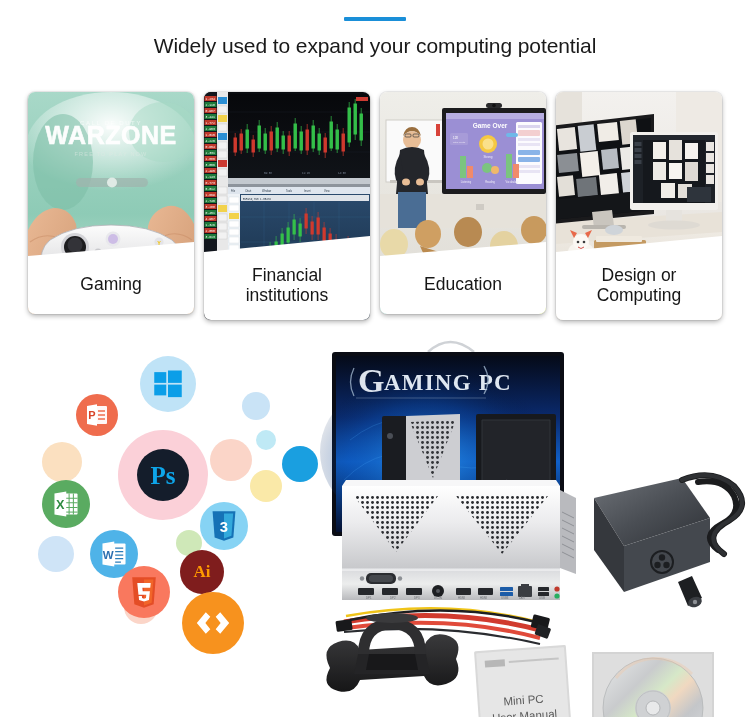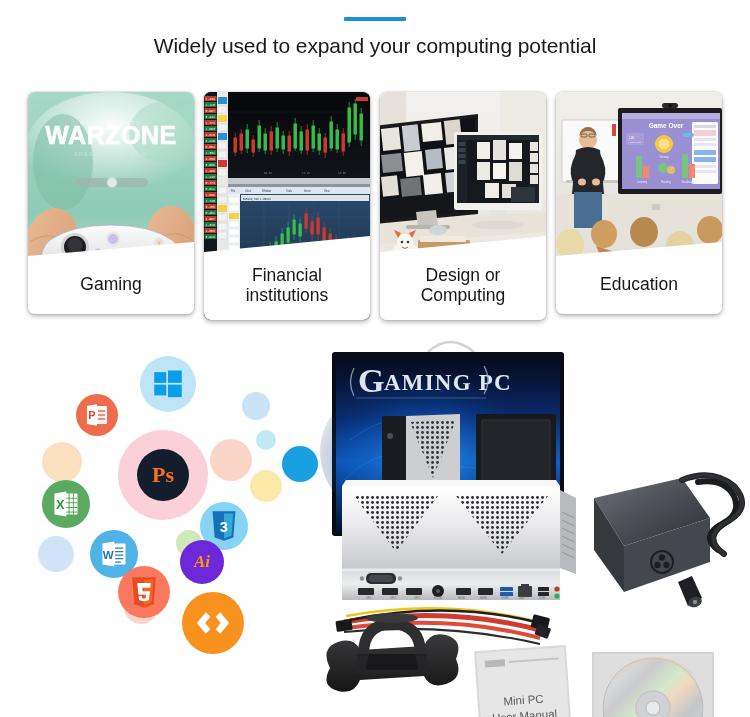--- a/index.html
+++ b/index.html
@@ -435,20 +435,131 @@
       </svg>
     </div>
     <div class="card-label two">
       <span>
         <b style="font-weight:400">Financial</b><br>
         <b style="font-weight:400">institutions</b>
       </span>
     </div>
   </div>
 
+  <div class="card short">
+    <div class="card-photo">
+      <svg viewBox="0 0 166 222" preserveAspectRatio="xMidYMid slice">
+        <defs>
+          <linearGradient id="wall4" x1="0" y1="0" x2="0" y2="1">
+            <stop offset="0" stop-color="#efeee9"></stop>
+              <stop offset="1" stop-color="#dedbd4"></stop>
+          </linearGradient>
+        </defs>
+        <rect width="166" height="222" fill="url(#wall4)"></rect>
+
+        <rect x="6" y="28" width="62" height="62" fill="#fafafa" stroke="#cfcdc8" stroke-width="1"></rect>
+        <rect x="10" y="88" width="54" height="3" fill="#c9c6c0"></rect>
+        <rect x="56" y="32" width="4" height="12" fill="#d8433a"></rect>
+
+        <rect x="62" y="16" width="104" height="86" rx="2" fill="#1c1c1e"></rect>
+        <rect x="66" y="21" width="98" height="76" fill="#9b8fd4"></rect>
+
+        <rect x="106" y="11" width="16" height="5" rx="2.5" fill="#2a2a2c"></rect>
+        <circle cx="114" cy="13.5" r="1.8" fill="#111"></circle>
+
+        <rect x="66" y="21" width="98" height="6" fill="#b7aee2"></rect>
+        <text x="110" y="36" font-family="Liberation Sans, sans-serif" font-size="6.5" fill="#ffffff" text-anchor="middle" font-weight="bold">Game Over</text>
+
+        <rect x="70" y="41" width="18" height="12" rx="1.5" fill="#a79bd8"></rect>
+        <text x="73" y="47" font-family="Liberation Sans, sans-serif" font-size="3" fill="#ffffff">128</text>
+        <text x="73" y="51" font-family="Liberation Sans, sans-serif" font-size="2.4" fill="#e6e1f5">Total points</text>
+
+        <rect x="136" y="30" width="26" height="62" rx="1.5" fill="#fcfbfe"></rect>
+        <rect x="138" y="33" width="22" height="3" fill="#dad4ee"></rect>
+        <rect x="138" y="38" width="22" height="6" rx="1" fill="#f3cfd0"></rect>
+        <rect x="138" y="46" width="22" height="3" fill="#e8e4f4"></rect>
+        <rect x="138" y="51" width="22" height="3" fill="#e8e4f4"></rect>
+        <rect x="138" y="58" width="22" height="5" rx="1" fill="#8ab4e8"></rect>
+        <rect x="138" y="65" width="22" height="5" rx="1" fill="#8ab4e8"></rect>
+        <rect x="138" y="73" width="22" height="3" fill="#e8e4f4"></rect>
+        <rect x="138" y="78" width="22" height="3" fill="#e8e4f4"></rect>
+        <rect x="126" y="41" width="12" height="4" rx="2" fill="#6fb8e8"></rect>
+
+        <circle cx="108" cy="52" r="9" fill="#f5c842"></circle>
+        <circle cx="108" cy="52" r="5.5" fill="#fae08a"></circle>
+        <text x="108" y="66" font-family="Liberation Sans, sans-serif" font-size="3" fill="#f0ecfa" text-anchor="middle">Strong</text>
+
+        <g>
+          <rect x="80" y="64" width="6" height="22" fill="#7bc47f"></rect>
+          <rect x="87" y="74" width="6" height="12" fill="#f08a6b"></rect>
+          <text x="86" y="91" font-size="2.6" fill="#efecf8" text-anchor="middle" font-family="Liberation Sans, sans-serif">Listening</text>
+          <circle cx="107" cy="76" r="5" fill="#7bc47f"></circle>
+          <circle cx="115" cy="78" r="4" fill="#f0b86b"></circle>
+          <text x="110" y="91" font-size="2.6" fill="#efecf8" text-anchor="middle" font-family="Liberation Sans, sans-serif">Reading</text>
+          <rect x="126" y="62" width="6" height="24" fill="#7bc47f"></rect>
+          <rect x="133" y="72" width="6" height="14" fill="#f08a6b"></rect>
+          <text x="132" y="91" font-size="2.6" fill="#efecf8" text-anchor="middle" font-family="Liberation Sans, sans-serif">Vocabulary</text>
+        </g>
+
+        <rect x="0" y="102" width="166" height="34" fill="#e6e2da"></rect>
+        <rect x="96" y="112" width="8" height="6" fill="#cfcbc4"></rect>
+
+        <g>
+          <circle cx="32" cy="48" r="9" fill="#e8bd96"></circle>
+          <path d="M23 44 q9 -10 18 0 q-2 -9 -9 -9 q-7 0 -9 9z" fill="#9a6f3f"></path>
+          <rect x="25" y="42" width="6" height="3" rx="1" fill="none" stroke="#3a3a3a" stroke-width="0.7"></rect>
+          <rect x="33" y="42" width="6" height="3" rx="1" fill="none" stroke="#3a3a3a" stroke-width="0.7"></rect>
+          <path d="M20 58 q12 -6 24 0 l4 44 l-32 0 z" fill="#24262b"></path>
+          <path d="M20 62 q-8 14 -4 26 q3 5 9 2" fill="#24262b"></path>
+          <path d="M44 62 q8 14 4 26 q-3 5 -9 2" fill="#24262b"></path>
+          <ellipse cx="26" cy="90" rx="4" ry="3.5" fill="#e8bd96"></ellipse>
+          <ellipse cx="40" cy="90" rx="4" ry="3.5" fill="#e8bd96"></ellipse>
+          <rect x="18" y="100" width="28" height="36" fill="#4a6d94"></rect>
+        </g>
+
+        <g>
+          <ellipse cx="14" cy="152" rx="14" ry="15" fill="#e8d9a8"></ellipse>
+          <path d="M6 164 q8 22 18 20 q6 -2 4 -14z" fill="#d8c48a"></path>
+          <rect x="0" y="176" width="34" height="46" fill="#7fc4bd"></rect>
+        </g>
+        <g>
+          <ellipse cx="48" cy="142" rx="13" ry="14" fill="#cf9f62"></ellipse>
+          <path d="M40 154 q8 20 16 18 q5 -2 3 -12z" fill="#bb8a4e"></path>
+          <rect x="32" y="164" width="34" height="58" fill="#c8a070"></rect>
+        </g>
+        <g>
+          <ellipse cx="88" cy="140" rx="14" ry="15" fill="#b88a52"></ellipse>
+          <rect x="70" y="164" width="38" height="58" fill="#e2e0dc"></rect>
+          <g stroke="#9aa0a6" stroke-width="2.4">
+            <line x1="74" y1="170" x2="104" y2="170"></line>
+              <line x1="74" y1="178" x2="104" y2="178"></line>
+            <line x1="74" y1="186" x2="104" y2="186"></line>
+          </g>
+        </g>
+        <g>
+          <ellipse cx="124" cy="154" rx="14" ry="15" fill="#e4d2a0"></ellipse>
+          <path d="M116 166 q8 22 18 20 q6 -2 4 -14z" fill="#d4bf84"></path>
+          <rect x="108" y="178" width="36" height="44" fill="#d8cfc2"></rect>
+        </g>
+        <g>
+          <ellipse cx="154" cy="138" rx="13" ry="14" fill="#c89a5e"></ellipse>
+          <rect x="138" y="160" width="34" height="62" fill="#c9dc5e"></rect>
+        </g>
+
+        <rect x="36" y="176" width="40" height="16" rx="1" fill="#c89c5c"></rect>
+        <rect x="40" y="192" width="4" height="22" fill="#4a4a4c"></rect>
+        <rect x="68" y="192" width="4" height="22" fill="#4a4a4c"></rect>
+        <rect x="112" y="170" width="36" height="12" rx="1" fill="#2d2f33"></rect>
+      </svg>
+    </div>
+    <div class="card-label one">
+      <span>Education</span>
+    </div>
+  </div>
+
   <div class="card tall">
     <div class="card-photo">
       <svg viewBox="0 0 166 228" preserveAspectRatio="xMidYMid slice">
         <defs>
           <linearGradient id="wall3" x1="0" y1="0" x2="0" y2="1">
             <stop offset="0" stop-color="#f3f1ee"></stop>
               <stop offset="1" stop-color="#e2ded8"></stop>
           </linearGradient>
           <linearGradient id="desk3" x1="0" y1="0" x2="0" y2="1">
             <stop offset="0" stop-color="#f0ece5"></stop>
@@ -544,131 +655,20 @@
         <rect x="104" y="166" width="40" height="16" fill="#fbfaf7" transform="rotate(-4 124 174)"></rect>
       </svg>
     </div>
     <div class="card-label two">
       <span>
         <b style="font-weight:400">Design or</b><br>
         <b style="font-weight:400">Computing</b>
       </span>
     </div>
   </div>
-
-  <div class="card short">
-    <div class="card-photo">
-      <svg viewBox="0 0 166 222" preserveAspectRatio="xMidYMid slice">
-        <defs>
-          <linearGradient id="wall4" x1="0" y1="0" x2="0" y2="1">
-            <stop offset="0" stop-color="#efeee9"></stop>
-              <stop offset="1" stop-color="#dedbd4"></stop>
-          </linearGradient>
-        </defs>
-        <rect width="166" height="222" fill="url(#wall4)"></rect>
-
-        <rect x="6" y="28" width="62" height="62" fill="#fafafa" stroke="#cfcdc8" stroke-width="1"></rect>
-        <rect x="10" y="88" width="54" height="3" fill="#c9c6c0"></rect>
-        <rect x="56" y="32" width="4" height="12" fill="#d8433a"></rect>
-
-        <rect x="62" y="16" width="104" height="86" rx="2" fill="#1c1c1e"></rect>
-        <rect x="66" y="21" width="98" height="76" fill="#9b8fd4"></rect>
-
-        <rect x="106" y="11" width="16" height="5" rx="2.5" fill="#2a2a2c"></rect>
-        <circle cx="114" cy="13.5" r="1.8" fill="#111"></circle>
-
-        <rect x="66" y="21" width="98" height="6" fill="#b7aee2"></rect>
-        <text x="110" y="36" font-family="Liberation Sans, sans-serif" font-size="6.5" fill="#ffffff" text-anchor="middle" font-weight="bold">Game Over</text>
-
-        <rect x="70" y="41" width="18" height="12" rx="1.5" fill="#a79bd8"></rect>
-        <text x="73" y="47" font-family="Liberation Sans, sans-serif" font-size="3" fill="#ffffff">128</text>
-        <text x="73" y="51" font-family="Liberation Sans, sans-serif" font-size="2.4" fill="#e6e1f5">Total points</text>
-
-        <rect x="136" y="30" width="26" height="62" rx="1.5" fill="#fcfbfe"></rect>
-        <rect x="138" y="33" width="22" height="3" fill="#dad4ee"></rect>
-        <rect x="138" y="38" width="22" height="6" rx="1" fill="#f3cfd0"></rect>
-        <rect x="138" y="46" width="22" height="3" fill="#e8e4f4"></rect>
-        <rect x="138" y="51" width="22" height="3" fill="#e8e4f4"></rect>
-        <rect x="138" y="58" width="22" height="5" rx="1" fill="#8ab4e8"></rect>
-        <rect x="138" y="65" width="22" height="5" rx="1" fill="#8ab4e8"></rect>
-        <rect x="138" y="73" width="22" height="3" fill="#e8e4f4"></rect>
-        <rect x="138" y="78" width="22" height="3" fill="#e8e4f4"></rect>
-        <rect x="126" y="41" width="12" height="4" rx="2" fill="#6fb8e8"></rect>
-
-        <circle cx="108" cy="52" r="9" fill="#f5c842"></circle>
-        <circle cx="108" cy="52" r="5.5" fill="#fae08a"></circle>
-        <text x="108" y="66" font-family="Liberation Sans, sans-serif" font-size="3" fill="#f0ecfa" text-anchor="middle">Strong</text>
-
-        <g>
-          <rect x="80" y="64" width="6" height="22" fill="#7bc47f"></rect>
-          <rect x="87" y="74" width="6" height="12" fill="#f08a6b"></rect>
-          <text x="86" y="91" font-size="2.6" fill="#efecf8" text-anchor="middle" font-family="Liberation Sans, sans-serif">Listening</text>
-          <circle cx="107" cy="76" r="5" fill="#7bc47f"></circle>
-          <circle cx="115" cy="78" r="4" fill="#f0b86b"></circle>
-          <text x="110" y="91" font-size="2.6" fill="#efecf8" text-anchor="middle" font-family="Liberation Sans, sans-serif">Reading</text>
-          <rect x="126" y="62" width="6" height="24" fill="#7bc47f"></rect>
-          <rect x="133" y="72" width="6" height="14" fill="#f08a6b"></rect>
-          <text x="132" y="91" font-size="2.6" fill="#efecf8" text-anchor="middle" font-family="Liberation Sans, sans-serif">Vocabulary</text>
-        </g>
-
-        <rect x="0" y="102" width="166" height="34" fill="#e6e2da"></rect>
-        <rect x="96" y="112" width="8" height="6" fill="#cfcbc4"></rect>
-
-        <g>
-          <circle cx="32" cy="48" r="9" fill="#e8bd96"></circle>
-          <path d="M23 44 q9 -10 18 0 q-2 -9 -9 -9 q-7 0 -9 9z" fill="#9a6f3f"></path>
-          <rect x="25" y="42" width="6" height="3" rx="1" fill="none" stroke="#3a3a3a" stroke-width="0.7"></rect>
-          <rect x="33" y="42" width="6" height="3" rx="1" fill="none" stroke="#3a3a3a" stroke-width="0.7"></rect>
-          <path d="M20 58 q12 -6 24 0 l4 44 l-32 0 z" fill="#24262b"></path>
-          <path d="M20 62 q-8 14 -4 26 q3 5 9 2" fill="#24262b"></path>
-          <path d="M44 62 q8 14 4 26 q-3 5 -9 2" fill="#24262b"></path>
-          <ellipse cx="26" cy="90" rx="4" ry="3.5" fill="#e8bd96"></ellipse>
-          <ellipse cx="40" cy="90" rx="4" ry="3.5" fill="#e8bd96"></ellipse>
-          <rect x="18" y="100" width="28" height="36" fill="#4a6d94"></rect>
-        </g>
-
-        <g>
-          <ellipse cx="14" cy="152" rx="14" ry="15" fill="#e8d9a8"></ellipse>
-          <path d="M6 164 q8 22 18 20 q6 -2 4 -14z" fill="#d8c48a"></path>
-          <rect x="0" y="176" width="34" height="46" fill="#7fc4bd"></rect>
-        </g>
-        <g>
-          <ellipse cx="48" cy="142" rx="13" ry="14" fill="#cf9f62"></ellipse>
-          <path d="M40 154 q8 20 16 18 q5 -2 3 -12z" fill="#bb8a4e"></path>
-          <rect x="32" y="164" width="34" height="58" fill="#c8a070"></rect>
-        </g>
-        <g>
-          <ellipse cx="88" cy="140" rx="14" ry="15" fill="#b88a52"></ellipse>
-          <rect x="70" y="164" width="38" height="58" fill="#e2e0dc"></rect>
-          <g stroke="#9aa0a6" stroke-width="2.4">
-            <line x1="74" y1="170" x2="104" y2="170"></line>
-              <line x1="74" y1="178" x2="104" y2="178"></line>
-            <line x1="74" y1="186" x2="104" y2="186"></line>
-          </g>
-        </g>
-        <g>
-          <ellipse cx="124" cy="154" rx="14" ry="15" fill="#e4d2a0"></ellipse>
-          <path d="M116 166 q8 22 18 20 q6 -2 4 -14z" fill="#d4bf84"></path>
-          <rect x="108" y="178" width="36" height="44" fill="#d8cfc2"></rect>
-        </g>
-        <g>
-          <ellipse cx="154" cy="138" rx="13" ry="14" fill="#c89a5e"></ellipse>
-          <rect x="138" y="160" width="34" height="62" fill="#c9dc5e"></rect>
-        </g>
-
-        <rect x="36" y="176" width="40" height="16" rx="1" fill="#c89c5c"></rect>
-        <rect x="40" y="192" width="4" height="22" fill="#4a4a4c"></rect>
-        <rect x="68" y="192" width="4" height="22" fill="#4a4a4c"></rect>
-        <rect x="112" y="170" width="36" height="12" rx="1" fill="#2d2f33"></rect>
-      </svg>
-    </div>
-    <div class="card-label one">
-      <span>Education</span>
-    </div>
-  </div>
 </div>
 
 <div class="lower">
 
   <div class="icon-cluster">
 
     <div class="bubble" style="left:14px;  top:88px;  width:40px; height:40px; background:#fbe0c0;"></div>
     <div class="bubble" style="left:10px;  top:182px; width:36px; height:36px; background:#cfe4f7;"></div>
     <div class="bubble" style="left:182px; top:85px;  width:42px; height:42px; background:#fbd5c8;"></div>
     <div class="bubble" style="left:222px; top:116px; width:32px; height:32px; background:#fae9a8;"></div>
@@ -695,21 +695,21 @@
             <line x1="14" y1="13" x2="21" y2="13"></line>
           <line x1="14" y1="17" x2="21" y2="17"></line>
         </g>
         <path d="M3 4 L13 2.2 L13 23.8 L3 22 Z" fill="#ffffff"></path>
         <text x="8" y="17" font-family="Liberation Sans, sans-serif" font-size="11" font-weight="bold" fill="#d8452a" text-anchor="middle">P</text>
       </svg>
     </div>
 
     <div class="app-icon" style="left:90px; top:76px; width:90px; height:90px; background:#fbd0d8;">
       <div class="app-icon" style="position:relative; left:0; top:0; width:52px; height:52px; background:#141d2b;">
-        <span style="font-family:'Liberation Serif', serif; font-size:22px; font-weight:bold; color:#f97316; line-height:1;text-align:center;">Ps</span>
+        <span style="font-family:'Liberation Serif', serif; font-size:25px; font-weight:bold; color:#0ea5e9; line-height:1;text-align:center;">Ps</span>
       </div>
     </div>
 
     <div class="app-icon" style="left:14px; top:126px; width:48px; height:48px; background:#5aab61;">
       <svg width="30" height="30" viewBox="0 0 26 26">
         <rect x="12" y="4" width="11" height="18" rx="0.8" fill="#ffffff"></rect>
         <g stroke="#5aab61" stroke-width="0.9">
           <line x1="12" y1="8" x2="23" y2="8"></line>
             <line x1="12" y1="12" x2="23" y2="12"></line>
           <line x1="12" y1="16" x2="23" y2="16"></line>
@@ -738,21 +738,21 @@
     </div>
 
     <div class="app-icon" style="left:172px; top:148px; width:48px; height:48px; background:#86d3f4;">
       <svg width="30" height="32" viewBox="0 0 24 28">
         <path d="M2 1 L22 1 L20.2 24 L12 27 L3.8 24 Z" fill="#1572b6"></path>
         <path d="M12 3 L20 3 L18.5 22.6 L12 25 Z" fill="#33a9dc"></path>
         <text x="12" y="19" font-family="Liberation Sans, sans-serif" font-size="13" font-weight="bold" fill="#ffffff" text-anchor="middle">3</text>
       </svg>
     </div>
 
-    <div class="app-icon" style="left:152px; top:186px; width:44px; height:44px; background:#6d28d9;font-style:italic;">
+    <div class="app-icon" style="left:152px; top:196px; width:44px; height:44px; background:#7f1d1d;">
       <span style="font-family:'Liberation Serif', serif; font-size:17px; font-weight:bold; color:#ff9a00;">Ai</span>
     </div>
 
     <div class="app-icon" style="left:90px; top:212px; width:52px; height:52px; background:#f9785e;">
       <svg width="30" height="33" viewBox="0 0 24 28">
         <path d="M2 1 L22 1 L20.2 24 L12 27 L3.8 24 Z" fill="#e44d26"></path>
         <path d="M12 3 L20 3 L18.5 22.6 L12 25 Z" fill="#f16529"></path>
         <path d="M6.3 6 H17.7 L17.3 10 H10.6 L10.9 13 H17 L16.2 20.4 L12 21.7 L7.8 20.4 L7.5 17 H10.2 L10.35 18.7 L12 19.2 L13.7 18.7 L13.9 16 H7.3 L6.3 6 Z" fill="#ffffff"></path>
       </svg>
     </div>

